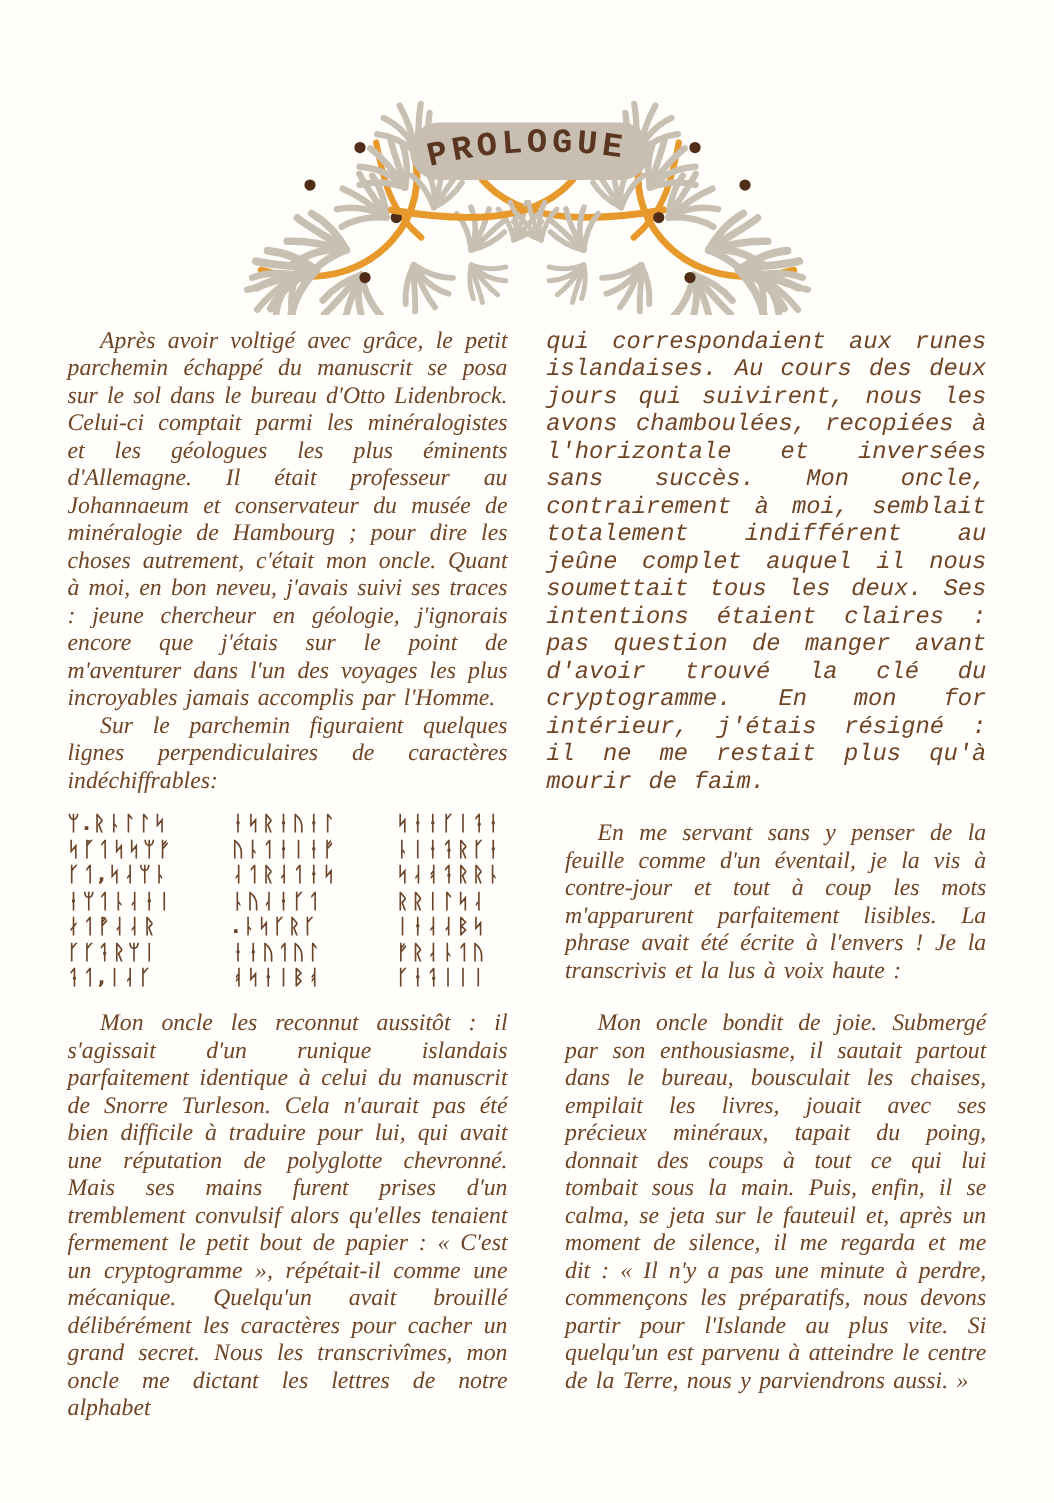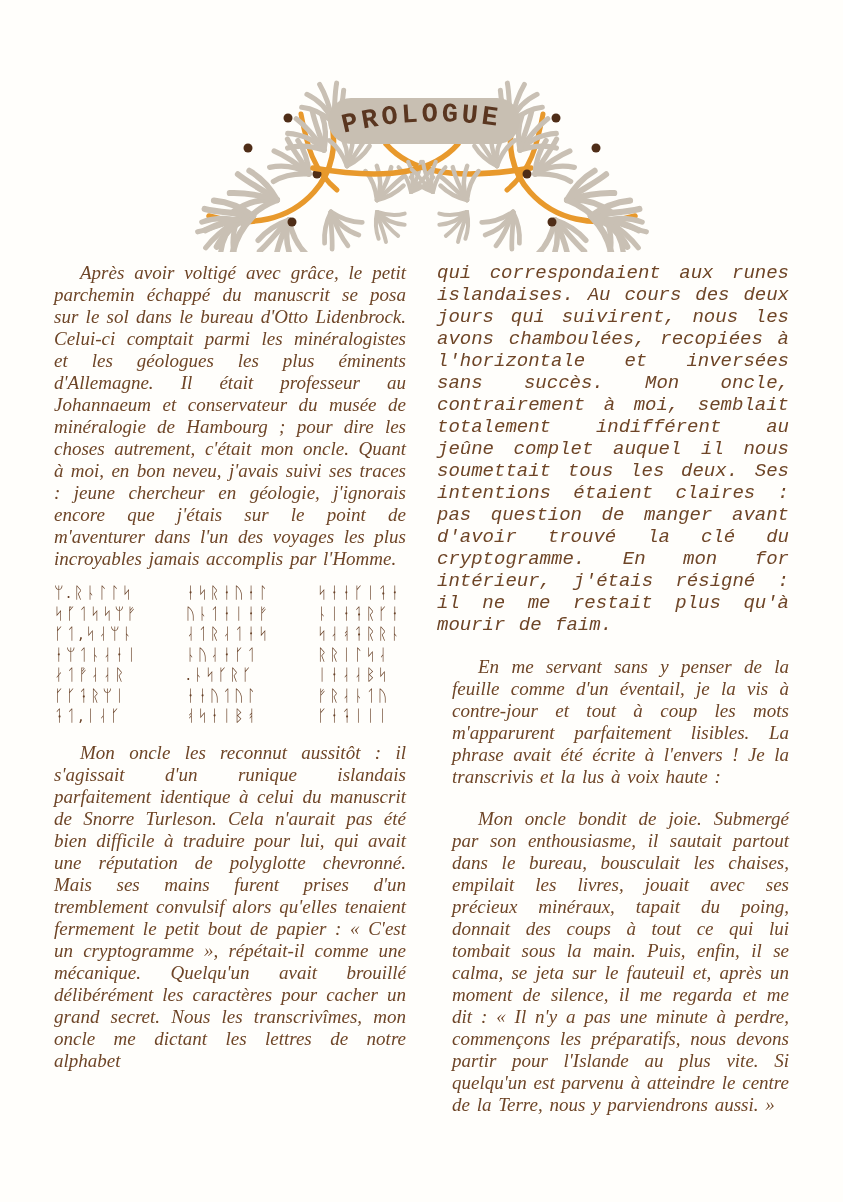--- a/index.html
+++ b/index.html
@@ -37,21 +37,21 @@
   p.continuation{text-indent:0;font-family:Liberation Mono, monospace;}
   p.spaced{margin-top:20px;margin-left:15px;}
 
   
   .runes{
     display:flex;
     justify-content:space-between;
     margin:13px 4px 15px 0;
     font-family:"DejaVu Sans", sans-serif;
     font-style:normal;
-    font-weight:normal;
+    font-weight:bold;
     font-size:16px;
     line-height:20.5px;
     letter-spacing:2.5px;
     word-spacing:0;
     color:#6b442a;
     text-align:left;
   }
   .rune-line{text-indent:0;}
 </style>
 </head>
@@ -111,20 +111,21 @@
           <textPath href="#bannerArc" startOffset="4">PROLOGUE</textPath>
         </text>
       </g>
     </svg>
   </div>
 
   <div class="columns">
 
     <div class="col">
       <p>Après avoir voltigé avec grâce, le petit parchemin échappé du manuscrit se posa sur le sol dans le bureau d'Otto Lidenbrock. Celui-ci comptait parmi les minéralogistes et les géologues les plus éminents d'Allemagne. Il était professeur au Johannaeum et conservateur du musée de minéralogie de Hambourg ; pour dire les choses autrement, c'était mon oncle. Quant à moi, en bon neveu, j'avais suivi ses traces : jeune chercheur en géologie, j'ignorais encore que j'étais sur le point de m'aventurer dans l'un des voyages les plus incroyables jamais accomplis par l'Homme.</p>
+      <p>Sur le parchemin figuraient quelques lignes perpendiculaires de caractères indéchiffrables:</p>
 
       <div class="runes">
         <div class="rune-col">
           <div class="rune-line">ᛘ.ᚱᚿᛚᛚᛋ</div>
           <div class="rune-line">ᛋᚵᛐᛋᛋᛘᚠ</div>
           <div class="rune-line">ᚴᛐ,ᛋᛆᛘᚿ</div>
           <div class="rune-line">ᛂᛘᛐᚿᛆᛂᛁ</div>
           <div class="rune-line">ᛅᛐᚡᛆᛆᚱ</div>
           <div class="rune-line">ᚴᚴᛑᚱᛘᛁ</div>
           <div class="rune-line">ᛑᛐ,ᛁᛆᚴ</div>

